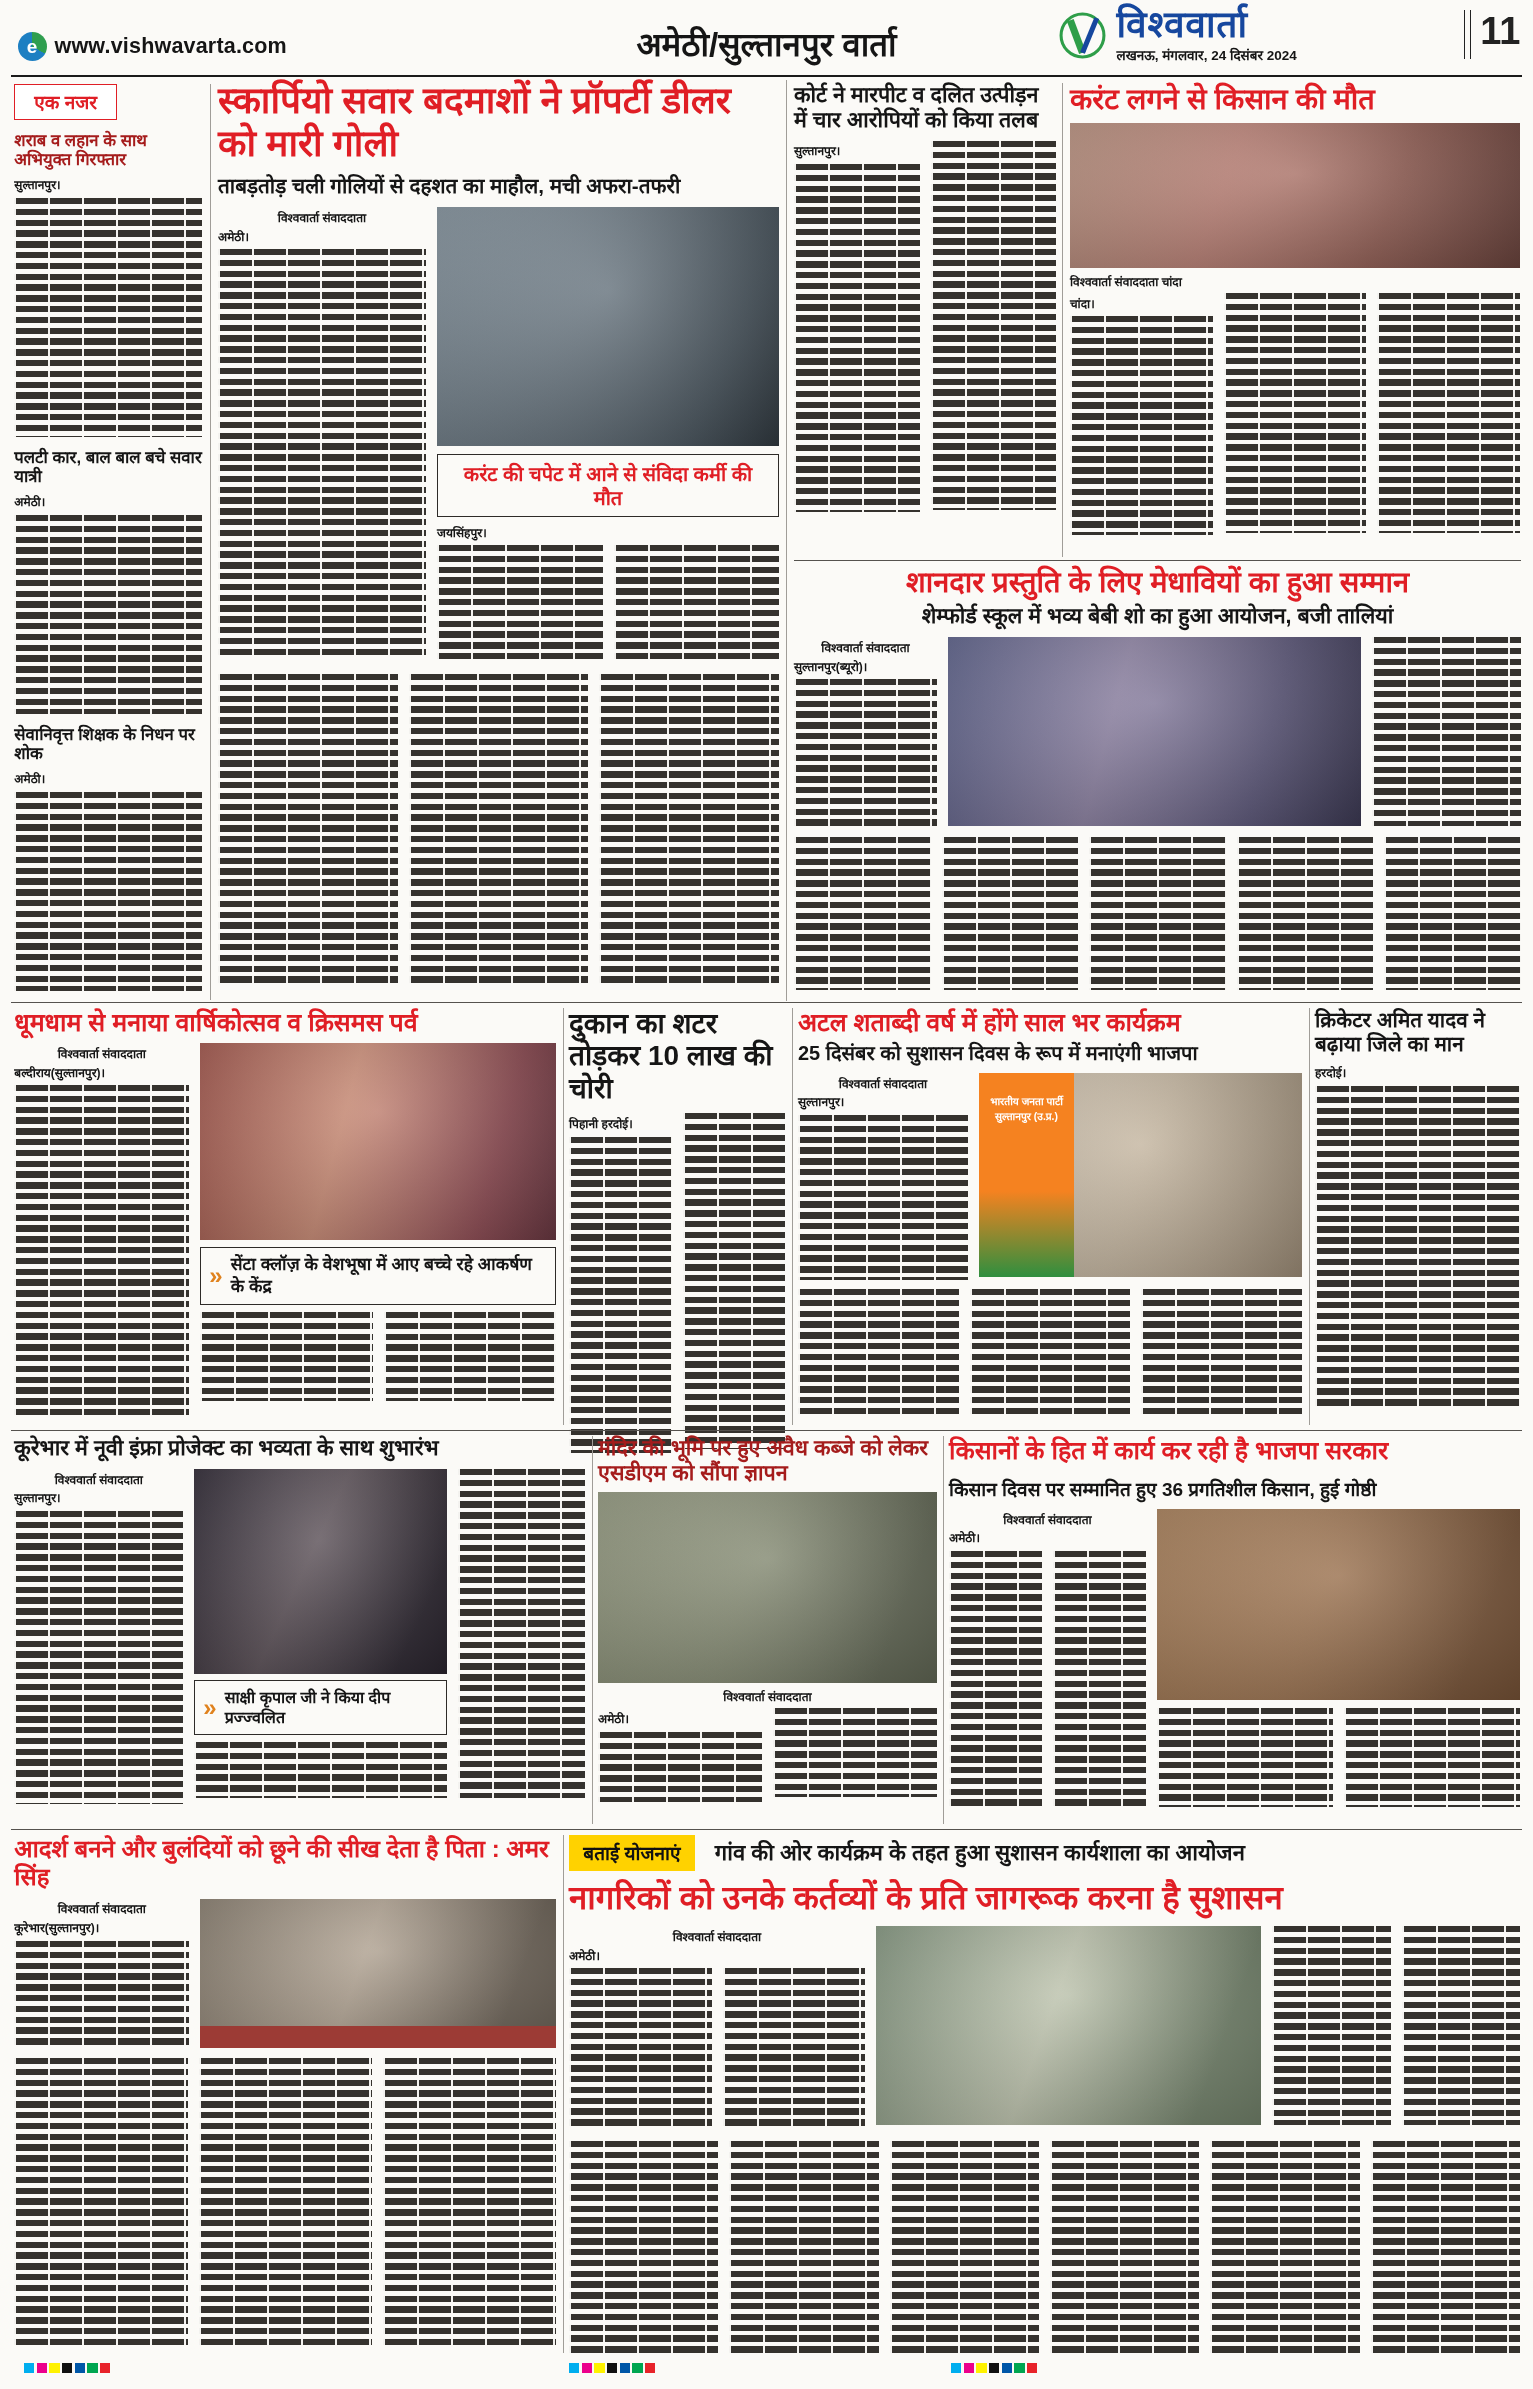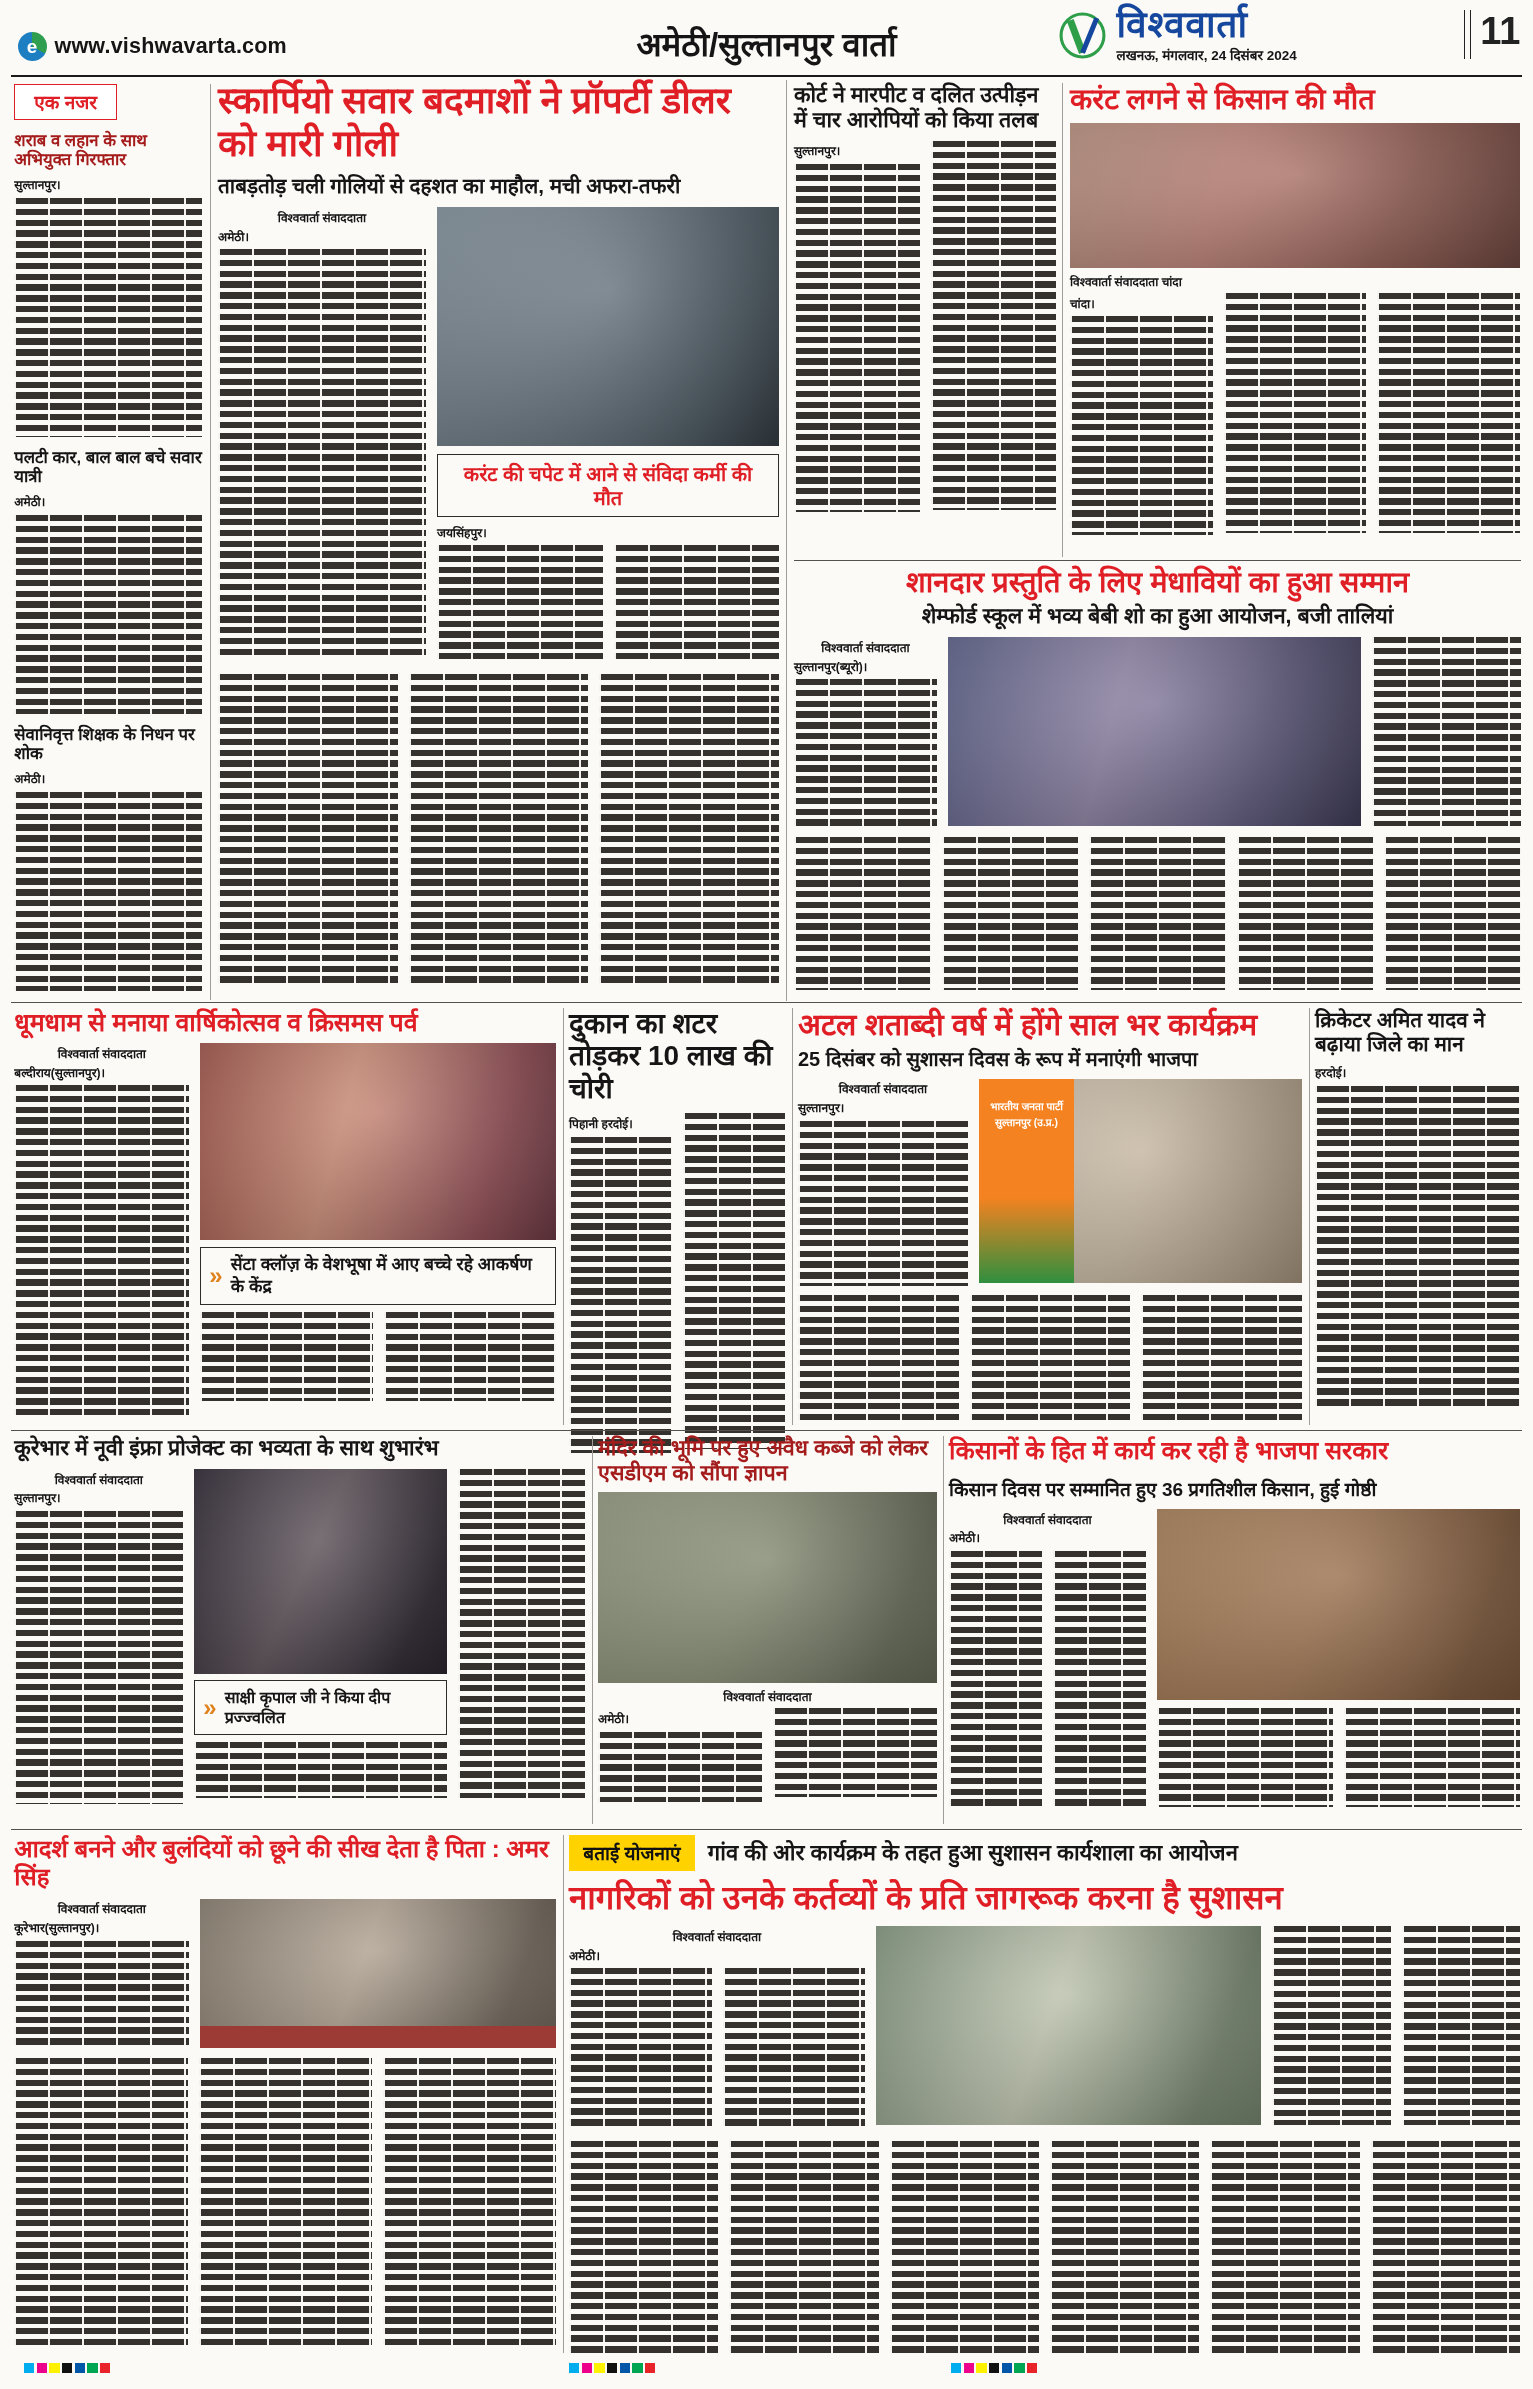--- a/index.html
+++ b/index.html
@@ -208,21 +208,21 @@
     <div class="cols" style="margin-top:8px">
       <div>
         <div class="lead">पिहानी हरदोई।</div>
         <div class="tx" style="height:316px"></div>
       </div>
       <div class="tx" style="height:336px"></div>
     </div>
   </article>
 
   <article class="blk" style="left:798px;top:1008px;width:504px;height:417px">
-    <h2 class="hl red" style="font-size:30px">अटल शताब्दी वर्ष में होंगे साल भर कार्यक्रम</h2>
+    <h2 class="hl red" style="font-size:25px">अटल शताब्दी वर्ष में होंगे साल भर कार्यक्रम</h2>
     <h3 class="hl" style="font-size:20px;margin-top:4.8px">25 दिसंबर को सुशासन दिवस के रूप में मनाएंगी भाजपा</h3>
     <div style="display:flex;gap:11px;margin-top:8px">
       <div style="width:170px;flex:none">
         <div class="byline">विश्ववार्ता संवाददाता</div>
         <div class="lead">सुल्तानपुर।</div>
         <div class="tx" style="height:165px"></div>
       </div>
       <div class="photo p5" style="flex:1;height:204px">
         <div class="bjp-strip">
           <div>भारतीय जनता पार्टी</div>
@@ -313,21 +313,21 @@
       <div class="photo p9" style="flex:1;height:149px"></div>
     </div>
     <div class="cols" style="margin-top:9.5px">
       <div class="tx" style="height:291px"></div>
       <div class="tx" style="height:291px"></div>
       <div class="tx" style="height:291px"></div>
     </div>
   </article>
 
   <article class="blk" style="left:569px;top:1835px;width:951px;height:518px">
-    <div style="display:flex;align-items:center;gap:13px">
+    <div style="display:flex;align-items:center;gap:20px">
       <span class="kicker">बताई योजनाएं</span>
       <span class="hl" style="font-size:22px">गांव की ओर कार्यक्रम के तहत हुआ सुशासन कार्यशाला का आयोजन</span>
     </div>
     <h1 class="hl red" style="font-size:33px;margin-top:8px">नागरिकों को उनके कर्तव्यों के प्रति जागरूक करना है सुशासन</h1>
     <div style="display:flex;gap:11px;margin-top:9.5px">
       <div style="width:296px;flex:none">
         <div class="byline">विश्ववार्ता संवाददाता</div>
         <div class="lead">अमेठी।</div>
         <div class="cols">
           <div class="tx" style="height:162px"></div>

